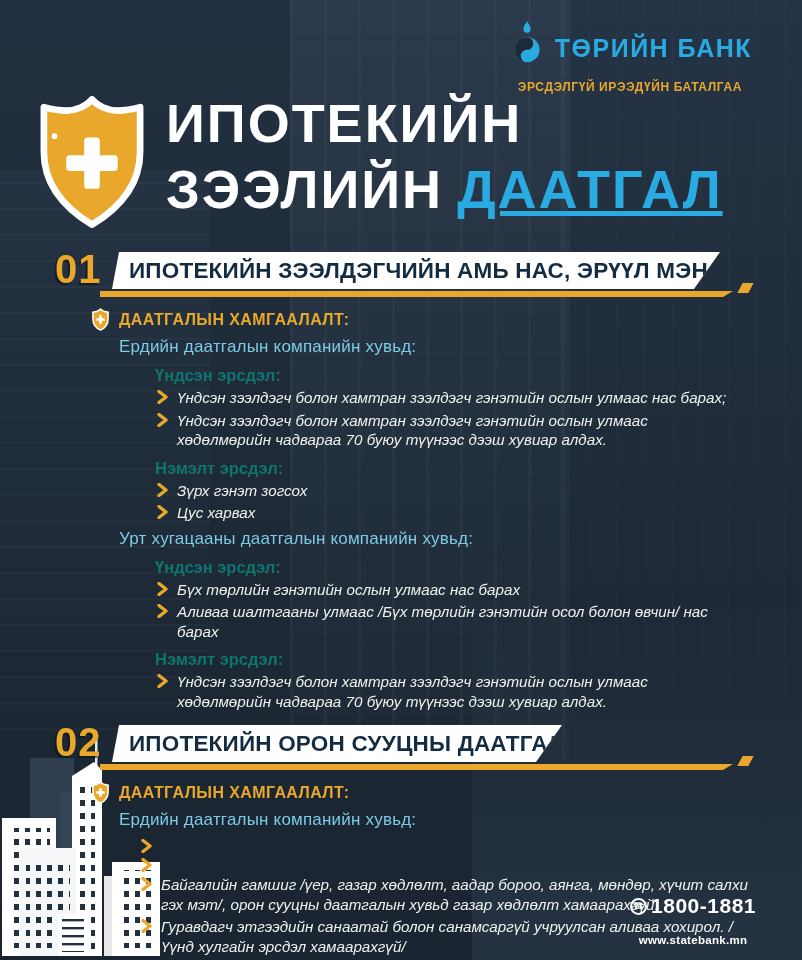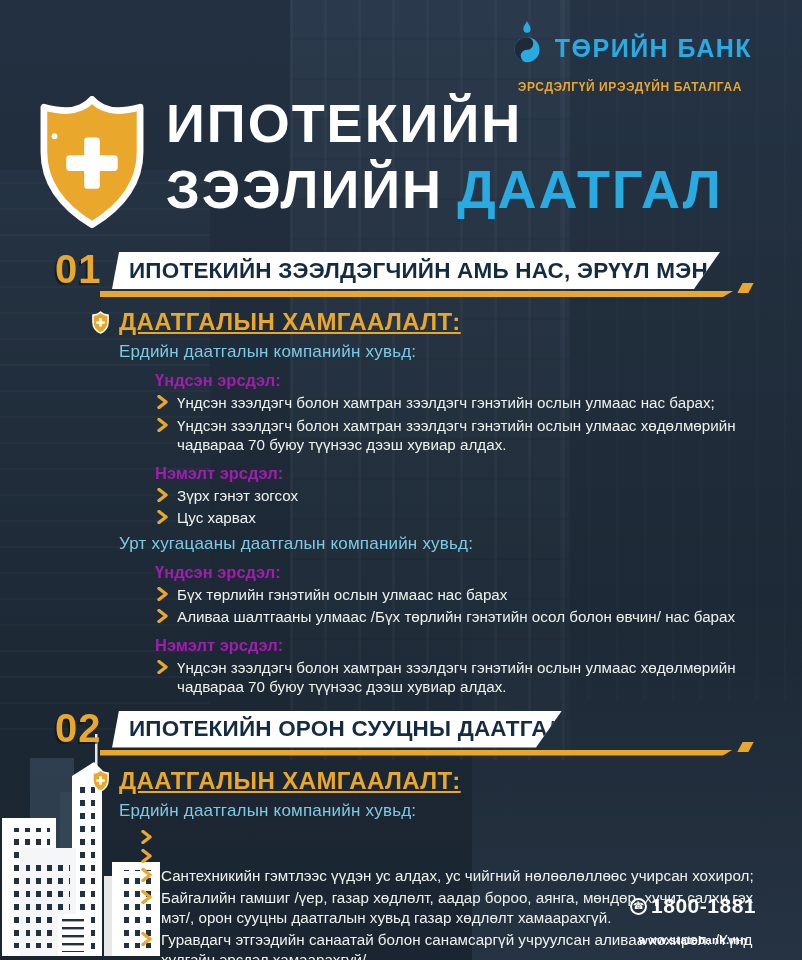--- a/index.html
+++ b/index.html
@@ -38,43 +38,43 @@
   .brand{position:absolute;top:20px;right:50px;z-index:3;display:flex;flex-direction:column;align-items:center;}
   .brand-row{display:flex;align-items:center;gap:9px;}
   .brand-name{color:var(--accent-cyan);font-size:25px;font-weight:800;letter-spacing:1.5px;white-space:nowrap;}
   .brand-tagline{color:var(--gold);font-size:12px;font-weight:700;letter-spacing:.6px;margin-top:4px;white-space:nowrap;}
 
   
   .title-block{position:absolute;top:90px;left:36px;z-index:3;display:flex;gap:18px;}
   .title-shield{margin-top:6px;}
   .title-lines{display:flex;flex-direction:column;}
   .title-line1,.title-line2{font-size:54px;font-weight:800;color:#fff;letter-spacing:2px;line-height:66px;white-space:nowrap;}
-  .title-line2 .accent{color:var(--accent-cyan);margin-left:14px;}
+  .title-line2 .accent{color:var(--accent-cyan);margin-left:14px;text-decoration:underline;}
 
   
   .sections{position:absolute;top:252px;left:55px;right:40px;z-index:3;}
   .sec + .sec{margin-top:14px;}
   .sec-head{position:relative;height:48px;}
   .sec-num{position:absolute;left:0;top:-5px;font-size:40px;font-weight:800;color:var(--gold);
     letter-spacing:1px;text-shadow:-2px 2px 0 rgba(10,22,34,.65);}
   .sec-banner{margin-left:57px;height:37px;background:#fff;display:flex;align-items:center;padding-left:17px;
     clip-path:polygon(7px 0,100% 0,calc(100% - 26px) 100%,0 100%);
     box-shadow:0 3px 7px rgba(0,0,0,.35);}
   .sec-banner-text{font-size:22.5px;font-weight:800;color:var(--banner-text-navy);letter-spacing:.2px;white-space:nowrap;}
   .gold-underline{position:absolute;top:39px;left:45px;width:633px;height:6px;background:var(--gold);
     clip-path:polygon(0 0,100% 0,calc(100% - 10px) 100%,0 100%);}
   .gold-tick{position:absolute;top:31px;left:685px;width:11px;height:10px;background:var(--gold);transform:skewX(-28deg);}
 
   .sec-body{margin:8px 0 0 36px;}
   .prot{display:flex;align-items:center;gap:9px;margin-top:8px;}
   .prot-ic{display:inline-flex;}
-  .prot-label{color:var(--gold);font-weight:800;font-size:24px;letter-spacing:.4px;text-decoration:underline;}
+  .prot-label{color:var(--gold);font-weight:800;font-size:16px;letter-spacing:.4px;}
   .company{color:var(--subheading-cyan);font-size:17px;margin:6px 0 0 28px;letter-spacing:.2px;}
-  .risk-label{color:#a21caf;font-weight:700;font-size:16.5px;margin:9px 0 0 64px;}
-  .bullets{margin:2px 0 0 66px;}
+  .risk-label{color:#0f766e;font-weight:700;font-size:16.5px;margin:9px 0 0 64px;}
+  .bullets{margin:2px 0 0 66px;font-style:italic;}
   .bullets.flat{margin-left:50px;margin-top:7px;}
   .bullet{display:flex;align-items:flex-start;gap:9px;margin-top:3px;}
   .chev{color:var(--gold);flex:0 0 auto;display:inline-flex;margin-top:2px;}
   .bullet-text{font-size:15.2px;line-height:19.5px;color:var(--body-text);max-width:560px;}
   .bullets.flat .bullet-text{max-width:600px;}
 
   
   .skyline{position:absolute;left:0;bottom:0;z-index:2;}
 
   
@@ -245,28 +245,20 @@
                 <path d="M2 1.5 L9 7 L2 12.5" fill="none" stroke="currentColor" stroke-width="3.4" stroke-linecap="round" stroke-linejoin="round"></path>
               </svg>
             </span>
           </div>
           <div class="bullet">
             <span class="chev">
               <svg width="11" height="14" viewBox="0 0 11 14">
                 <path d="M2 1.5 L9 7 L2 12.5" fill="none" stroke="currentColor" stroke-width="3.4" stroke-linecap="round" stroke-linejoin="round"></path>
               </svg>
             </span>
-          </div>
-          <div class="bullet">
-            <span class="chev">
-              <svg width="11" height="14" viewBox="0 0 11 14">
-                <path d="M2 1.5 L9 7 L2 12.5" fill="none" stroke="currentColor" stroke-width="3.4" stroke-linecap="round" stroke-linejoin="round"></path>
-              </svg>
-            </span>
-            <span class="bullet-text">Сантехникийн гэмтлээс үүдэн ус алдах, ус чийгний нөлөөлөллөөс учирсан хохирол;</span>
           </div>
           <div class="bullet">
             <span class="chev">
               <svg width="11" height="14" viewBox="0 0 11 14">
                 <path d="M2 1.5 L9 7 L2 12.5" fill="none" stroke="currentColor" stroke-width="3.4" stroke-linecap="round" stroke-linejoin="round"></path>
               </svg>
             </span>
             <span class="bullet-text">Байгалийн гамшиг /үер, газар хөдлөлт, аадар бороо, аянга, мөндөр, хүчит салхи гэх мэт/, орон сууцны даатгалын хувьд газар хөдлөлт хамаарахгүй.</span>
           </div>
           <div class="bullet">

